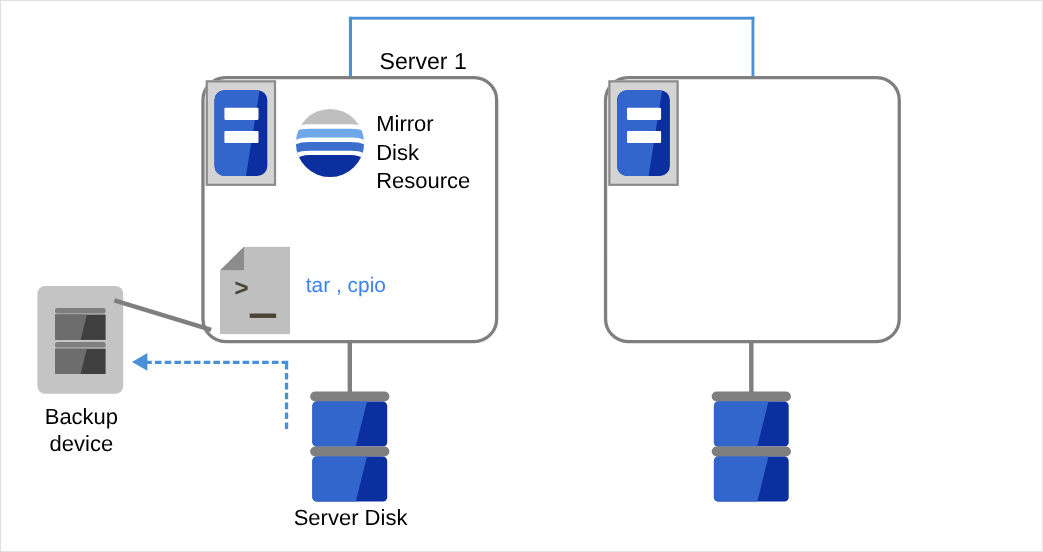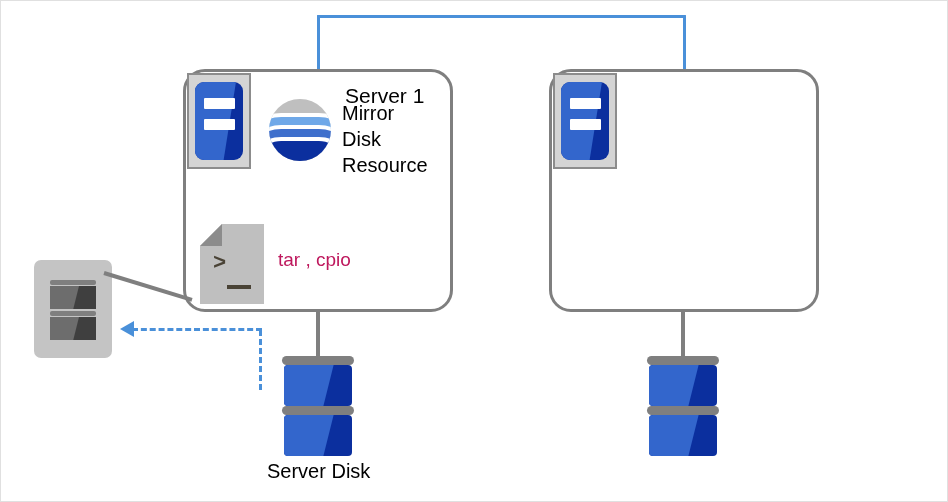--- a/index.html
+++ b/index.html
@@ -43,21 +43,20 @@
     box-sizing: border-box;
   }
   #server1-box { left: 182px; top: 68px; width: 270px; height: 243px; }
   #server2-box { left: 548px; top: 68px; width: 270px; height: 243px; }
 
   .server-label {
     position: absolute;
     font-size: 21px;
     color: #000000;
     white-space: nowrap;
-    margin-top: 39px;
   }
   #server1-label { left: 344px; top: 44px; }
   #server2-label { left: 709px; top: 44px; }
 
   
   .machine-icon {
     position: absolute;
     width: 64px;
     height: 96px;
     background: #d4d4d4;
@@ -157,21 +156,21 @@
   .doc-icon .uline {
     position: absolute;
     left: 27px; top: 61px;
     width: 24px; height: 4px;
     background: #4a4336;
   }
   .tar-label {
     position: absolute;
     left: 277px; top: 248px;
     font-size: 19px;
-    color: #be185d;
+    color: #3b82f6;
     white-space: nowrap;
   }
 
   
   .backup-icon {
     position: absolute;
     left: 33px; top: 259px;
     width: 78px; height: 98px;
     background: #c4c4c4;
     border-radius: 7px;
@@ -344,20 +343,22 @@
       <div class="bar b2"></div>
     </div>
   </div>
 
   <div class="backup-icon">
     <div class="plate p1"></div>
     <div class="disk d1"></div>
     <div class="plate p2"></div>
     <div class="disk d2"></div>
   </div>
+  <div class="backup-label">Backup
+device</div>
 
   <div class="diag-line"></div>
   <div class="vline" id="server1-disk-line"></div>
   <div class="vline" id="server2-disk-line"></div>
 
   <div class="dash-v"></div>
   <div class="dash-h"></div>
   <div class="arrow-head"></div>
 
   <div class="disk-stack" id="disk-stack-1">

